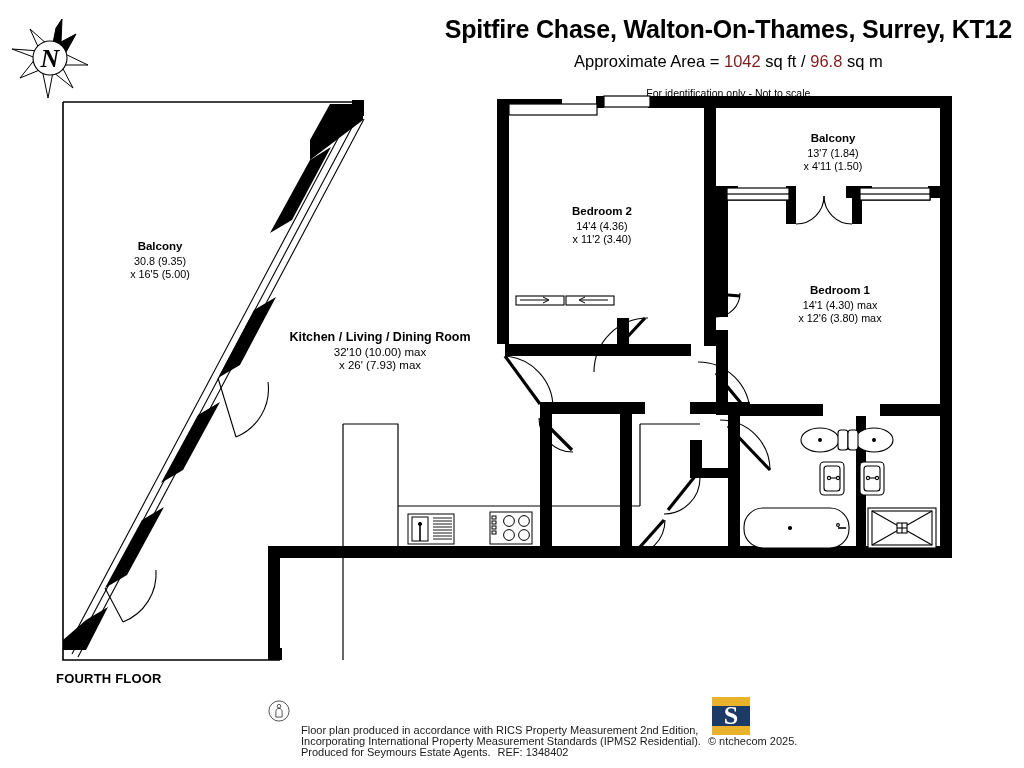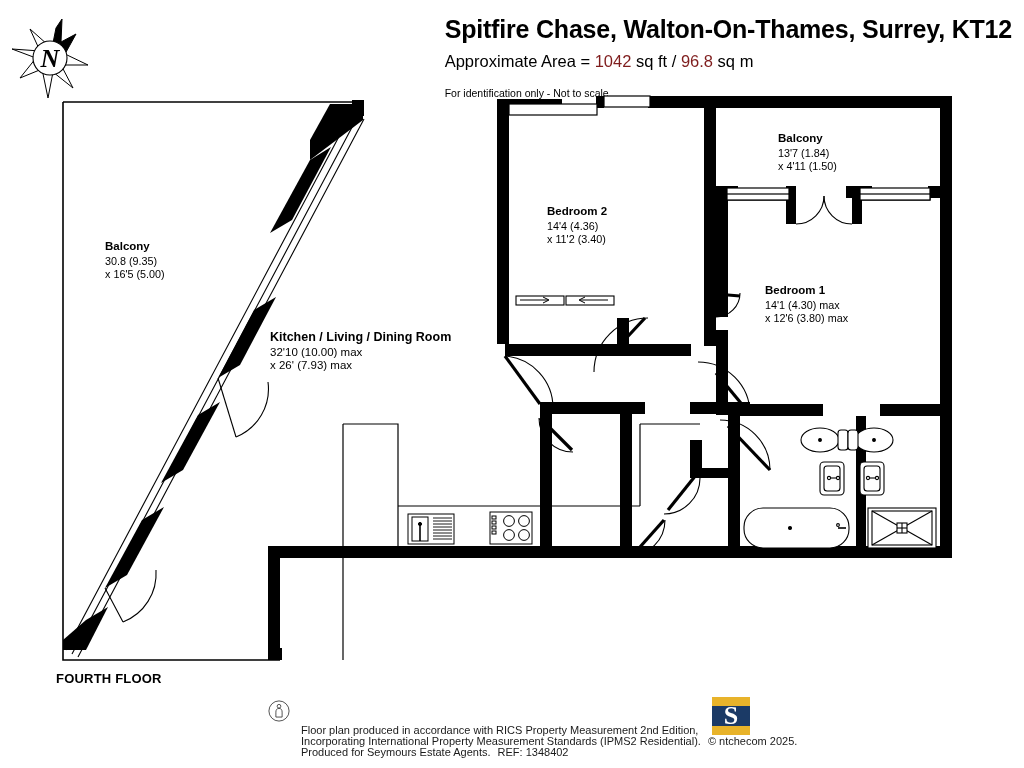--- a/index.html
+++ b/index.html
@@ -20,21 +20,21 @@
     left: 0; top: 0;
     width: 1024px;
     height: 768px;
   }
 
   
   .header {
     position: absolute;
     right: 12px;
     top: 14px;
-    text-align: left;
+    text-align: center;
   }
   .title {
     font-size: 25px;
     font-weight: bold;
     letter-spacing: -0.2px;
     line-height: 30px;
     white-space: nowrap;
   }
   .area-line {
     font-size: 16.5px;
@@ -127,21 +127,21 @@
     font-size: 26px;
     font-weight: bold;
     color: #ffffff;
     font-family: "Liberation Serif", serif;
     line-height: 32px;
   }
 
   
   .rlabel {
     position: absolute;
-    text-align: left;
+    text-align: center;
     line-height: 13.5px;
     white-space: nowrap;
   }
   .rlabel .rname {
     font-size: 11.5px;
     font-weight: bold;
     display: block;
     margin-bottom: 1px;
   }
   .rlabel .rdim {

